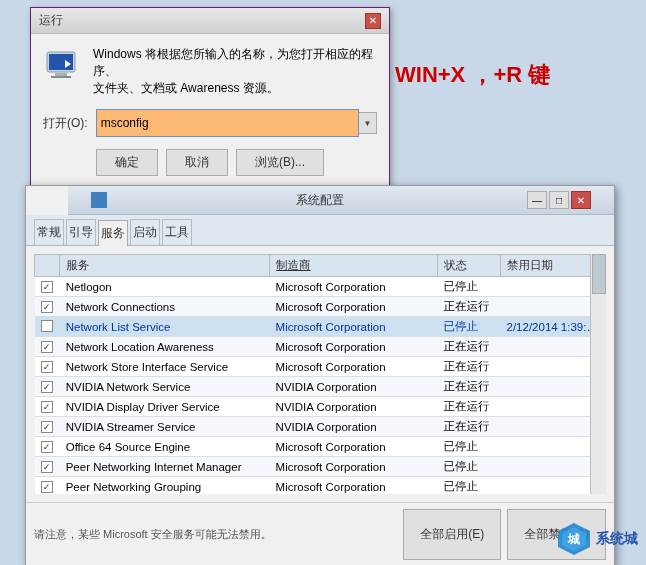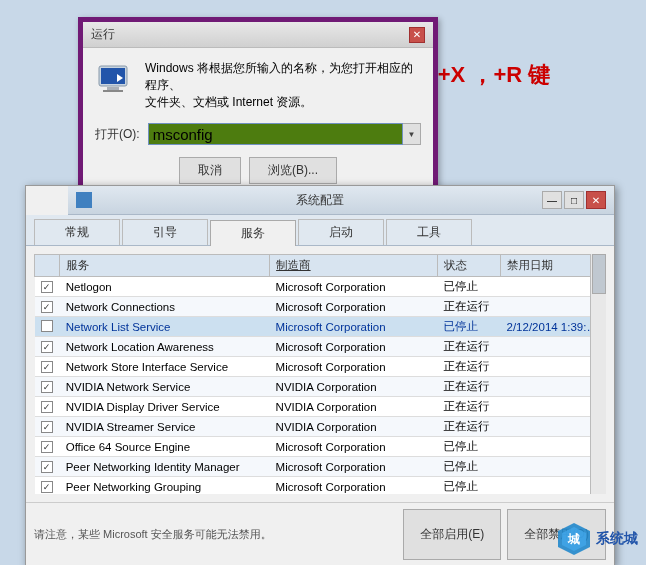--- a/index.html
+++ b/index.html
@@ -27,27 +27,26 @@
       left: 395px;
       font-size: 22px;
       font-weight: bold;
       color: #cc0000;
       font-family: Arial, sans-serif;
     }
 
     
     .run-dialog {
       position: absolute;
-      top: 17px;
+      top: 7px;
       left: 30px;
       width: 360px;
       background: #f0f0f0;
-      border: 5px solid #701a75;
+      border: 1px solid #701a75;
       box-shadow: 2px 2px 6px rgba(0,0,0,0.3);
-      margin-left: 48px;
     }
 
     .run-dialog .title-bar {
       background: linear-gradient(to bottom, #e8e8e8, #d0d0d0);
       border-bottom: 1px solid #bbb;
       padding: 4px 8px;
       display: flex;
       align-items: center;
       justify-content: space-between;
     }
@@ -96,24 +95,24 @@
     .run-dialog .input-label {
       font-size: 12px;
       color: #333;
       margin-right: 8px;
       white-space: nowrap;
     }
 
     .run-dialog .input-field {
       flex: 1;
       border: 1px solid #7090c0;
-      background: #4d7c0f;
+      background: #fdba74;
       padding: 2px 4px;
-      font-size: 15px;
-      height: 22px;
+      font-size: 12px;
+      height: 28px;
     }
 
     .run-dialog .dropdown-btn {
       width: 18px;
       height: 22px;
       background: #e0e0e0;
       border: 1px solid #aaa;
       border-left: none;
       display: flex;
       align-items: center;
@@ -145,21 +144,21 @@
       left: 25px;
       width: 590px;
       background: #f0f0f0;
       border: 1px solid #999;
       box-shadow: 2px 2px 8px rgba(0,0,0,0.4);
     }
 
     .sysconfig-dialog .title-bar {
       background: linear-gradient(to bottom, #e0e8f0, #c8d4e0);
       border-bottom: 1px solid #aab8c8;
-      padding: 5px 8px;
+      padding: 5px 23px;
       display: flex;
       align-items: center;
       justify-content: space-between;
       margin-left: 42px;
     }
 
     .sysconfig-dialog .title-bar .title-icon {
       width: 16px;
       height: 16px;
       background: #4080c0;
@@ -200,21 +199,21 @@
 
     
     .tab-bar {
       display: flex;
       background: #e0e8f0;
       border-bottom: 1px solid #aab8c8;
       padding: 4px 8px 0;
     }
 
     .tab-item {
-      padding: 4px 30px;
+      padding: 4px 2px;
       font-size: 12px;
       color: #333;
       border: 1px solid #bbb;
       border-bottom: none;
       background: #e0e8f0;
       cursor: pointer;
       margin-right: 2px;
     }
 
     .tab-item.active {
@@ -390,29 +389,30 @@
 
       <svg class="run-icon" viewBox="0 0 40 40">
         <rect x="4" y="6" width="28" height="20" rx="2" fill="#c8d4e0" stroke="#8899aa" stroke-width="1"></rect>
         <rect x="6" y="8" width="24" height="16" fill="#2255aa"></rect>
         <rect x="12" y="27" width="12" height="3" fill="#aab0b8"></rect>
         <rect x="8" y="30" width="20" height="2" fill="#888"></rect>
         <polygon points="22,14 28,18 22,22" fill="white"></polygon>
       </svg>
       <div>
         <div>Windows 将根据您所输入的名称，为您打开相应的程序、</div>
-        <div>文件夹、文档或 Internet 资源。</div>
+        <div>文件夹、文档或 Awareness 资源。</div>
       </div>
     </div>
     <div class="input-row">
       <span class="input-label">打开(O):</span>
       <input class="input-field" type="text" value="msconfig" style="">
       <div class="dropdown-btn">▼</div>
     </div>
     <div class="button-row">
+      <button class="btn">确定</button>
       <button class="btn">取消</button>
       <button class="btn">浏览(B)...</button>
     </div>
   </div>
 </div>
 
 <div class="sysconfig-dialog">
   <div class="title-bar">
     <span class="title-icon"></span>
     <span class="title-text">系统配置</span>
@@ -523,21 +523,21 @@
     </td>
     <td style="max-width:200px;overflow:hidden;text-overflow:ellipsis">Office 64 Source Engine</td>
     <td style="max-width:160px;overflow:hidden;text-overflow:ellipsis">Microsoft Corporation</td>
     <td>已停止</td>
     <td></td>
   </tr>
             <tr>
     <td class="cb-cell">
       <div class="checkbox checked"></div>
     </td>
-    <td style="max-width:200px;overflow:hidden;text-overflow:ellipsis">Peer Networking Identity Manager</td>
+    <td style="max-width:200px;overflow:hidden;text-overflow:ellipsis">Peer Networking Internet Manager</td>
     <td style="max-width:160px;overflow:hidden;text-overflow:ellipsis">Microsoft Corporation</td>
     <td>已停止</td>
     <td></td>
   </tr>
             <tr>
     <td class="cb-cell">
       <div class="checkbox checked"></div>
     </td>
     <td style="max-width:200px;overflow:hidden;text-overflow:ellipsis">Peer Networking Grouping</td>
     <td style="max-width:160px;overflow:hidden;text-overflow:ellipsis">Microsoft Corporation</td>

